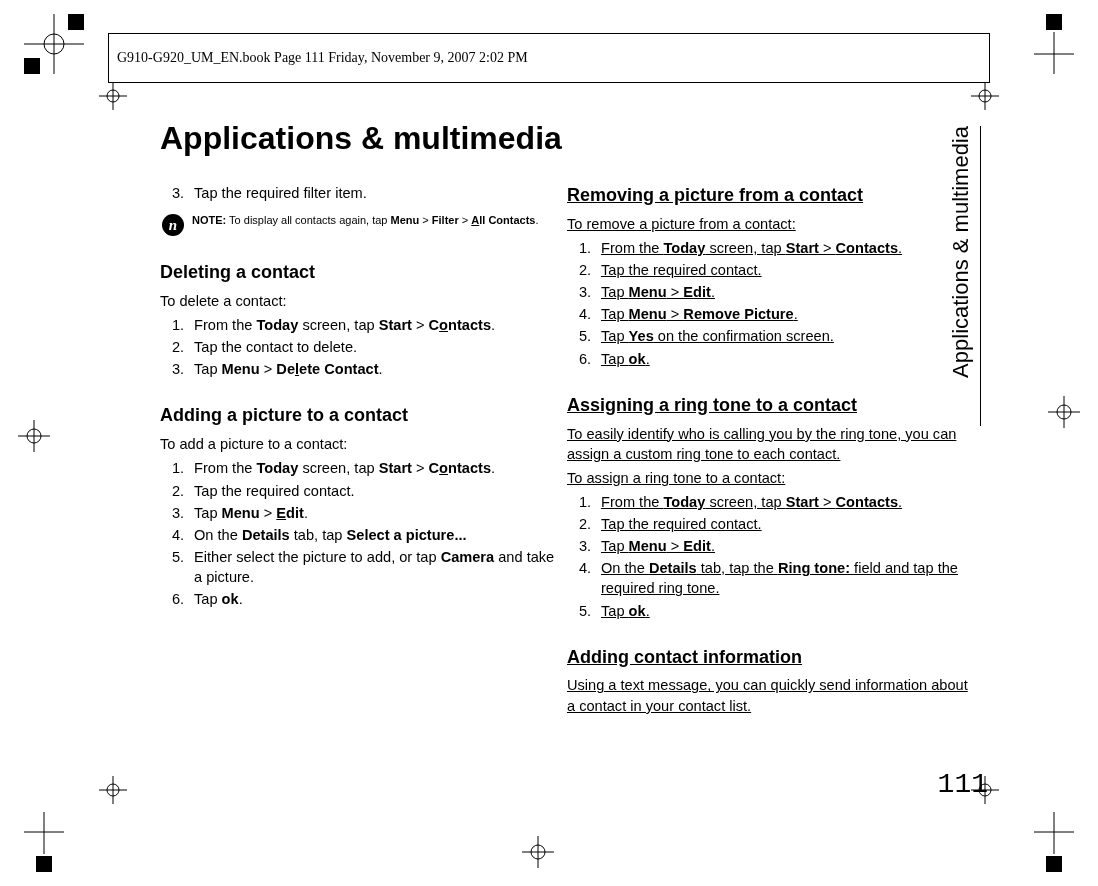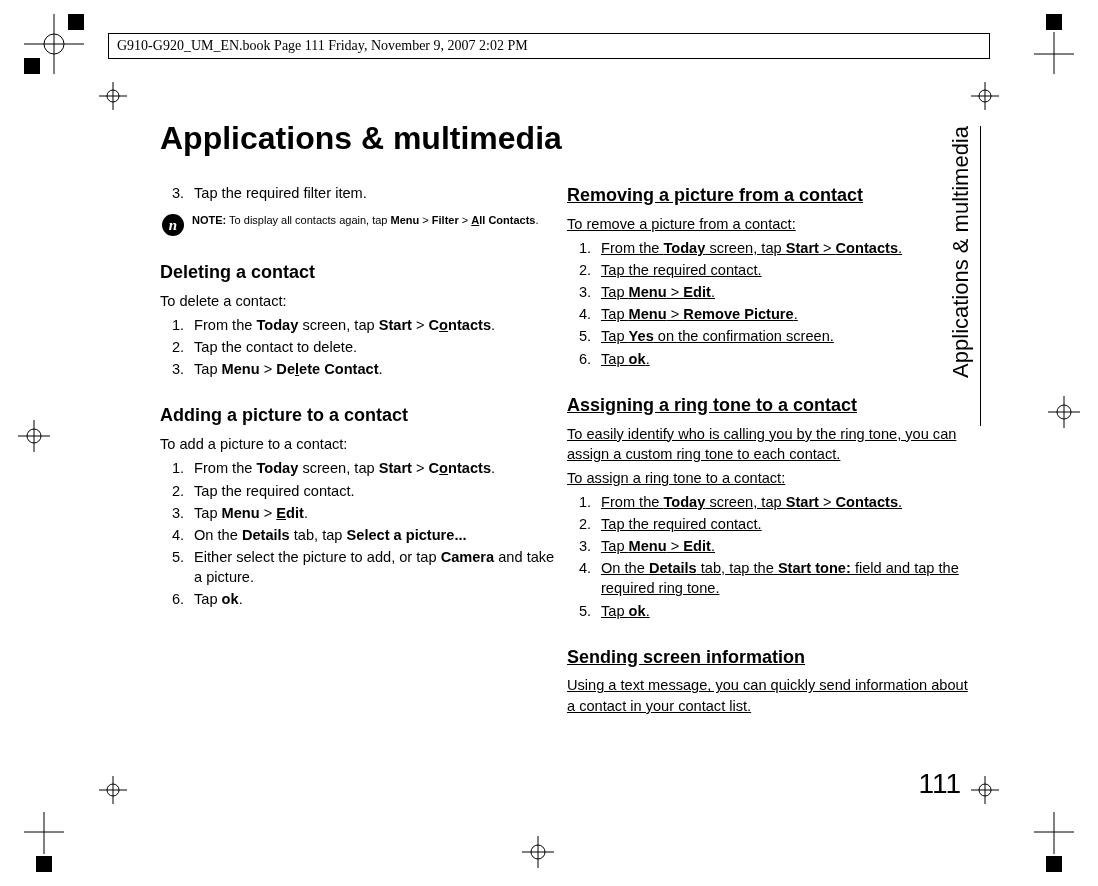--- a/index.html
+++ b/index.html
@@ -31,21 +31,21 @@
     .sidemark-r { position: absolute; right: 18px; top: 396px; }
     .sidemark-cb { position: absolute; left: 522px; bottom: 14px; }
 
     
     .bookline {
       position: absolute;
       top: 33px;
       left: 108px;
       right: 108px;
       border: 1px solid #000;
-      padding: 4px 8px;
+      padding: 16px 8px;
       font-family: "Times New Roman", Times, serif;
       font-size: 14px;
     }
 
     
     .page {
       position: absolute;
       top: 120px;
       left: 160px;
       width: 810px;
@@ -123,24 +123,24 @@
       right: 6px;
       top: 0;
       writing-mode: vertical-rl;
       transform: rotate(180deg);
       font-size: 22px;
       white-space: nowrap;
     }
 
     .pagenum {
       position: absolute;
-      right: 137px;
+      right: 110px;
       bottom: 86px;
       font-size: 28px;
-      font-family: Liberation Sans, sans-serif;
+      font-family: Liberation Mono, monospace;
     }
   </style>
 </head>
 <body>
 
 <div class="cropmark cm-tl">
   <svg width="60" height="60">
       <line x1="30" y1="0" x2="30" y2="60" stroke="#000"></line>
       <line x1="0" y1="30" x2="60" y2="30" stroke="#000"></line>
       <circle cx="30" cy="30" r="10" stroke="#000" fill="none"></circle>
@@ -262,20 +262,20 @@
       <div class="step"><span class="num">4.</span><span>Tap </span><span class="b">Menu</span><span> &gt; </span><span class="b u">R</span><span class="b">emove Picture</span><span>.</span></div>
       <div class="step"><span class="num">5.</span><span>Tap </span><span class="b">Yes</span><span> on the confirmation screen.</span></div>
       <div class="step"><span class="num">6.</span><span>Tap </span><span class="b">ok</span><span>.</span></div>
 
       <div class="subhead">Assigning a ring tone to a contact</div>
       <div class="para">To easily identify who is calling you by the ring tone, you can assign a custom ring tone to each contact.</div>
       <div class="lead">To assign a ring tone to a contact:</div>
       <div class="step"><span class="num">1.</span><span>From the </span><span class="b">Today</span><span> screen, tap </span><span class="b">Start</span><span> &gt; </span><span class="b">C</span><span class="b u">o</span><span class="b">ntacts</span><span>.</span></div>
       <div class="step"><span class="num">2.</span><span>Tap the required contact.</span></div>
       <div class="step"><span class="num">3.</span><span>Tap </span><span class="b">Menu</span><span> &gt; </span><span class="b u">E</span><span class="b">dit</span><span>.</span></div>
-      <div class="step"><span class="num">4.</span><span>On the </span><span class="b">Details</span><span> tab, tap the </span><span class="b">Start tone:</span><span> field and tap the required ring tone.</span></div>
+      <div class="step"><span class="num">4.</span><span>On the </span><span class="b">Details</span><span> tab, tap the </span><span class="b">Ring tone:</span><span> field and tap the required ring tone.</span></div>
       <div class="step"><span class="num">5.</span><span>Tap </span><span class="b">ok</span><span>.</span></div>
 
-      <div class="subhead">Sending screen information</div>
+      <div class="subhead">Adding contact information</div>
       <div class="para">Using a text message, you can quickly send information about a contact in your contact list.</div>
     </div>
   </div>
 </div>
 
 </body></html>

